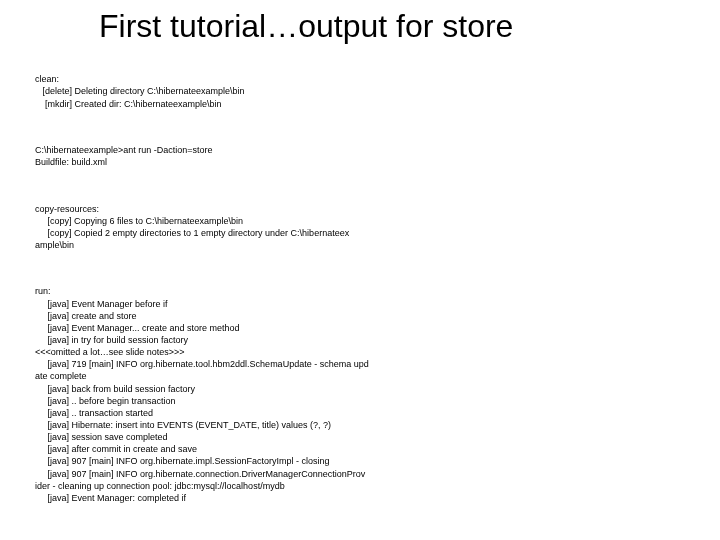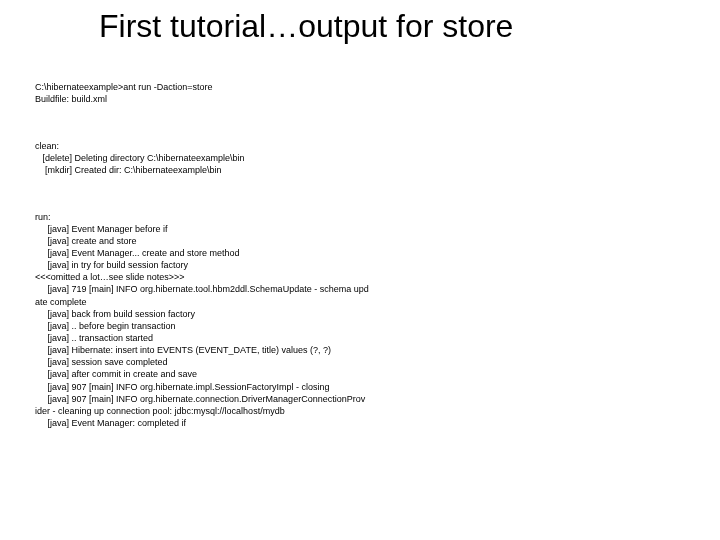--- a/index.html
+++ b/index.html
@@ -9,45 +9,49 @@
       background: #ffffff;
       font-family: Arial, Helvetica, sans-serif;
       overflow: hidden;
       padding: 8px 35px 0 35px;
     }
     .title {
       font-size: 32px;
       font-weight: 400;
       color: #000;
       margin-left: 64px;
-      margin-bottom: 12px;
+      margin-bottom: 4px;
       letter-spacing: 0px;
     }
     .terminal {
       font-family: Arial, Helvetica, sans-serif;
       font-size: 9px;
       line-height: 1.35;
       color: #000;
       white-space: pre;
     }
     .block {
       margin-bottom: 10px;
     }
   </style>
 </head>
 <body>
 
 <div class="title">First tutorial…output for store</div>
 
 <div class="terminal">
-  <div class="block">C:\hibernateexample&gt;ant run -Daction=store
-Buildfile: build.xml</div>
   <div class="block">clean:
    [delete] Deleting directory C:\hibernateexample\bin
     [mkdir] Created dir: C:\hibernateexample\bin</div>
+  <div class="block">C:\hibernateexample&gt;ant run -Daction=store
+Buildfile: build.xml</div>
+  <div class="block">copy-resources:
+     [copy] Copying 6 files to C:\hibernateexample\bin
+     [copy] Copied 2 empty directories to 1 empty directory under C:\hibernateex
+ample\bin</div>
   <div class="block">run:
      [java] Event Manager before if
      [java] create and store
      [java] Event Manager... create and store method
      [java] in try for build session factory
 &lt;&lt;&lt;omitted a lot…see slide notes&gt;&gt;&gt;
      [java] 719 [main] INFO org.hibernate.tool.hbm2ddl.SchemaUpdate - schema upd
 ate complete
      [java] back from build session factory
      [java] .. before begin transaction

